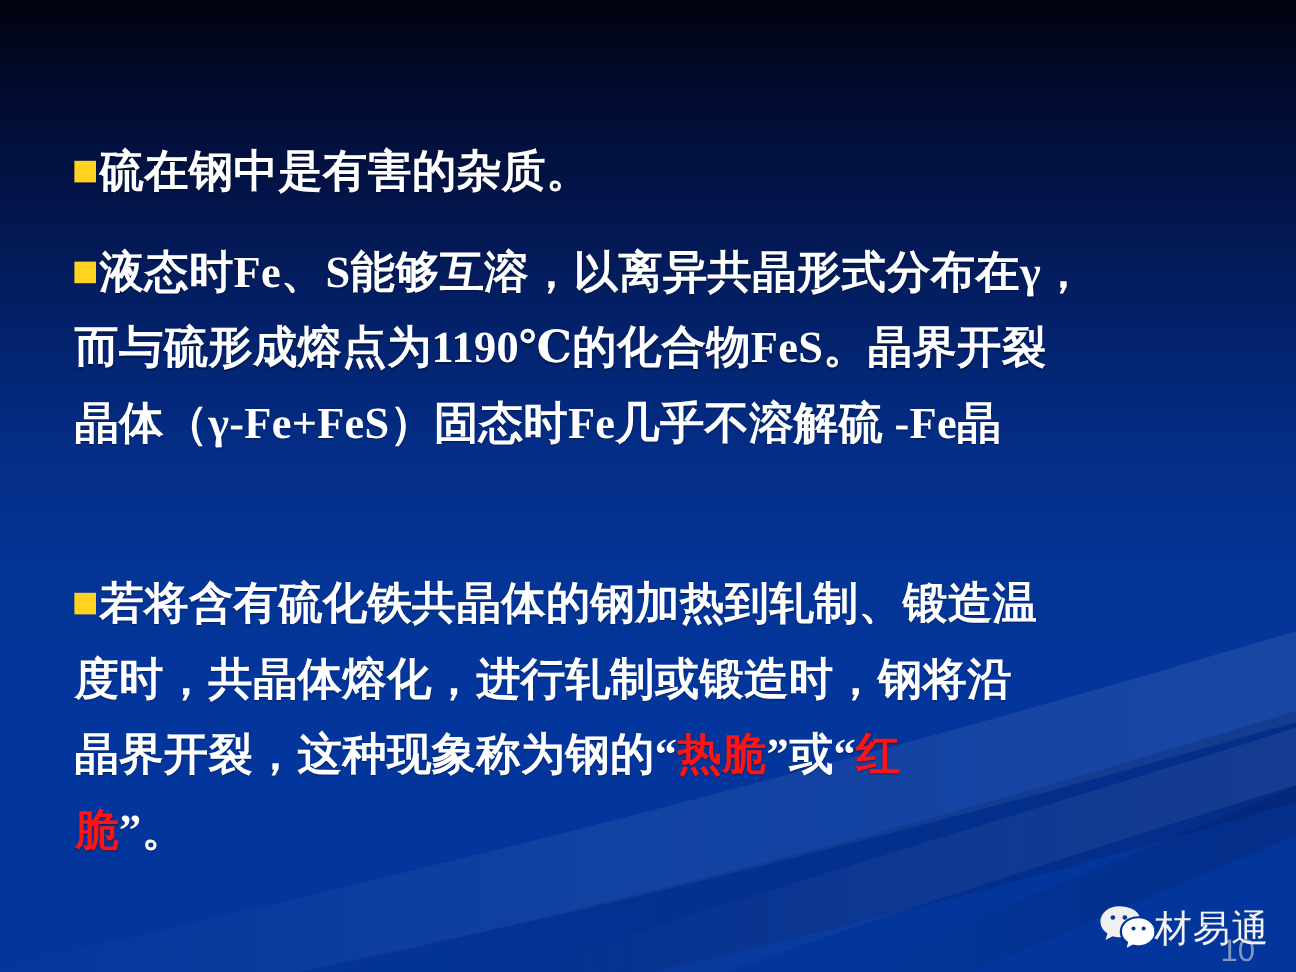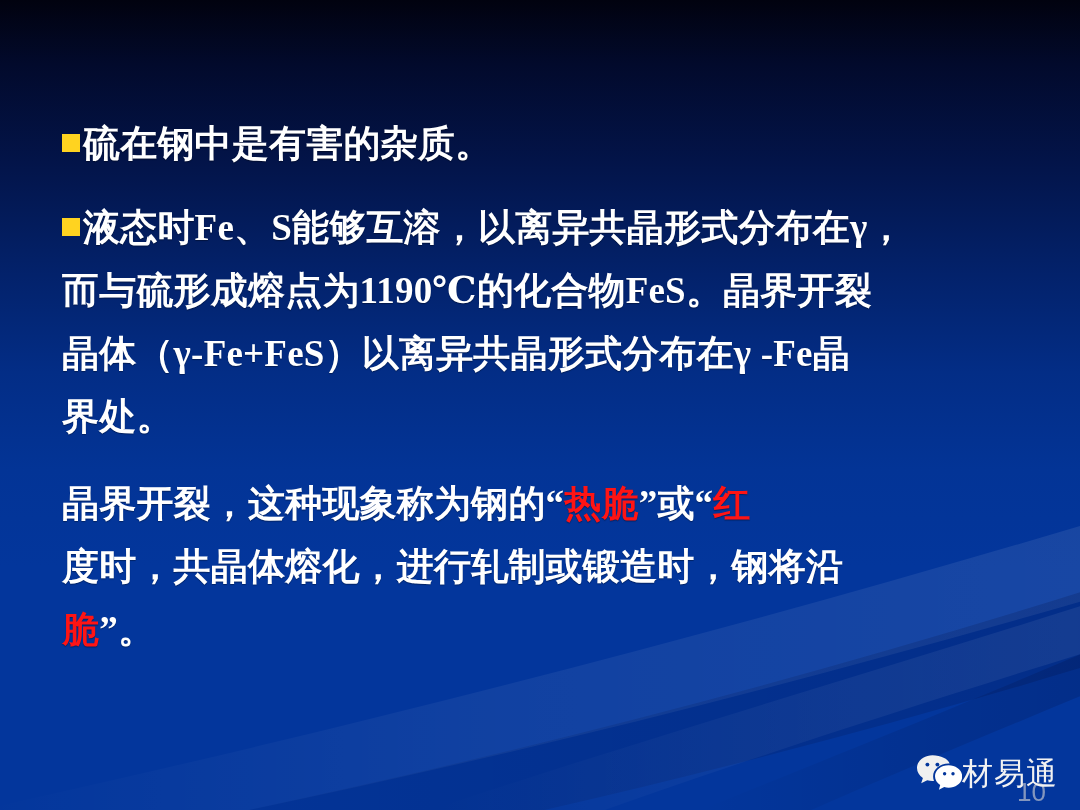--- a/index.html
+++ b/index.html
@@ -158,29 +158,32 @@
         <span>硫在钢中是有害的杂质。</span>
       </div>
     </div>
 
     <div class="para para-2">
       <div class="line first">
         <span class="bullet"></span>
         <span>液态时Fe、S能够互溶，以离异共晶形式分布在γ，</span>
       </div>
       <div class="line">而与硫形成熔点为1190℃的化合物FeS。晶界开裂</div>
-      <div class="line">晶体（γ-Fe+FeS）以离异共晶形式分布在γ -Fe晶</div>
-      <div class="line">界处。</div>
+      <div class="line">晶体（γ-Fe+FeS）固态时Fe几乎不溶解硫 -Fe晶</div>
     </div>
 
     <div class="para para-3">
+      <div class="line first">
+        <span class="bullet"></span>
+        <span>若将含有硫化铁共晶体的钢加热到轧制、锻造温</span>
+      </div>
+      <div class="line">度时，共晶体熔化，进行轧制或锻造时，钢将沿</div>
       <div class="line">
         <span>晶界开裂，这种现象称为钢的“</span><span class="red">热脆</span><span>”或“</span><span class="red">红</span>
       </div>
-      <div class="line">度时，共晶体熔化，进行轧制或锻造时，钢将沿</div>
       <div class="line">
         <span class="red">脆</span><span>”。</span>
       </div>
     </div>
 
   </div>
 
   <div id="page-number">10</div>
 
   <div id="watermark">

